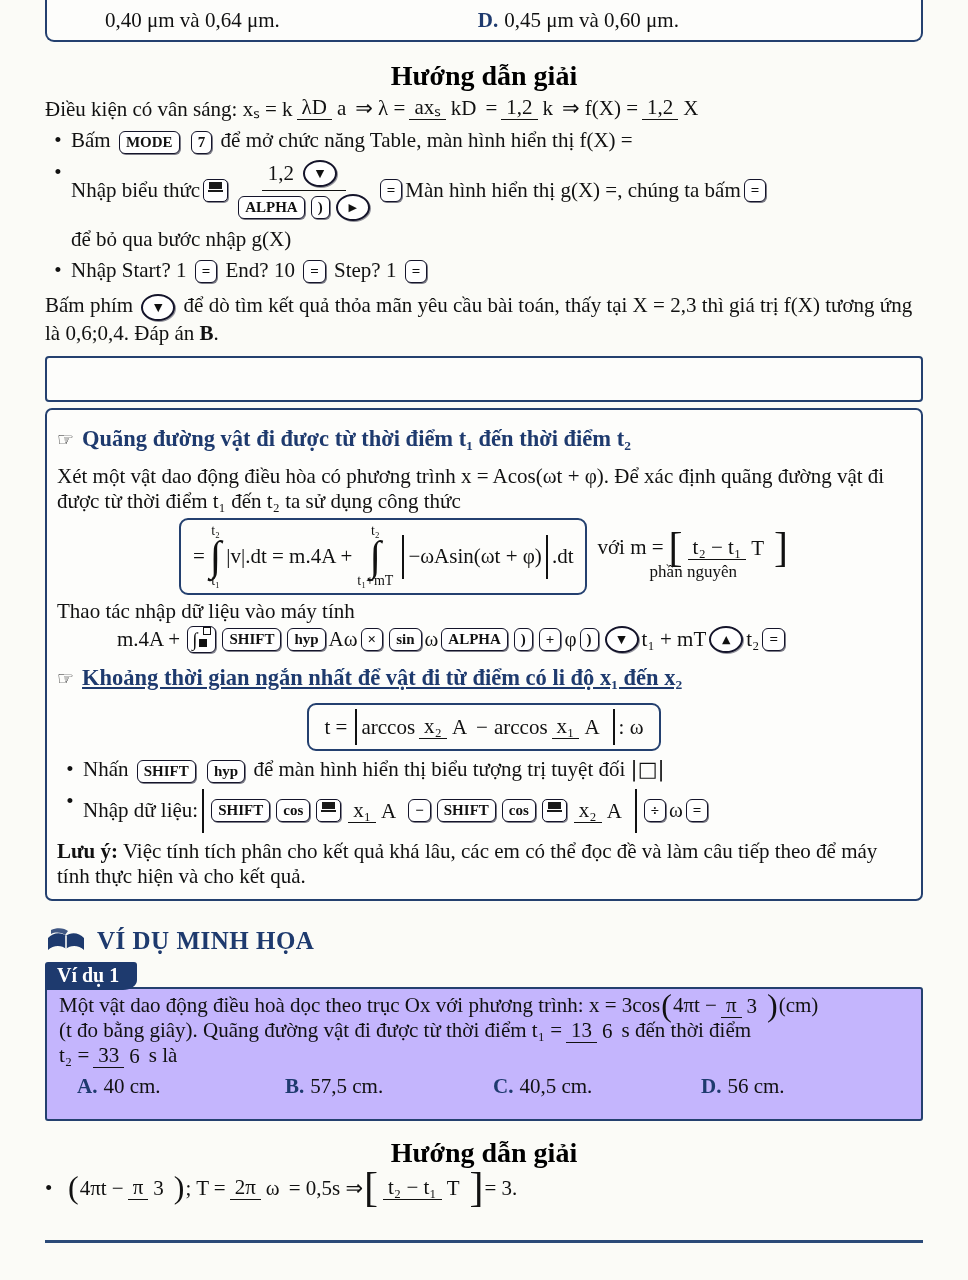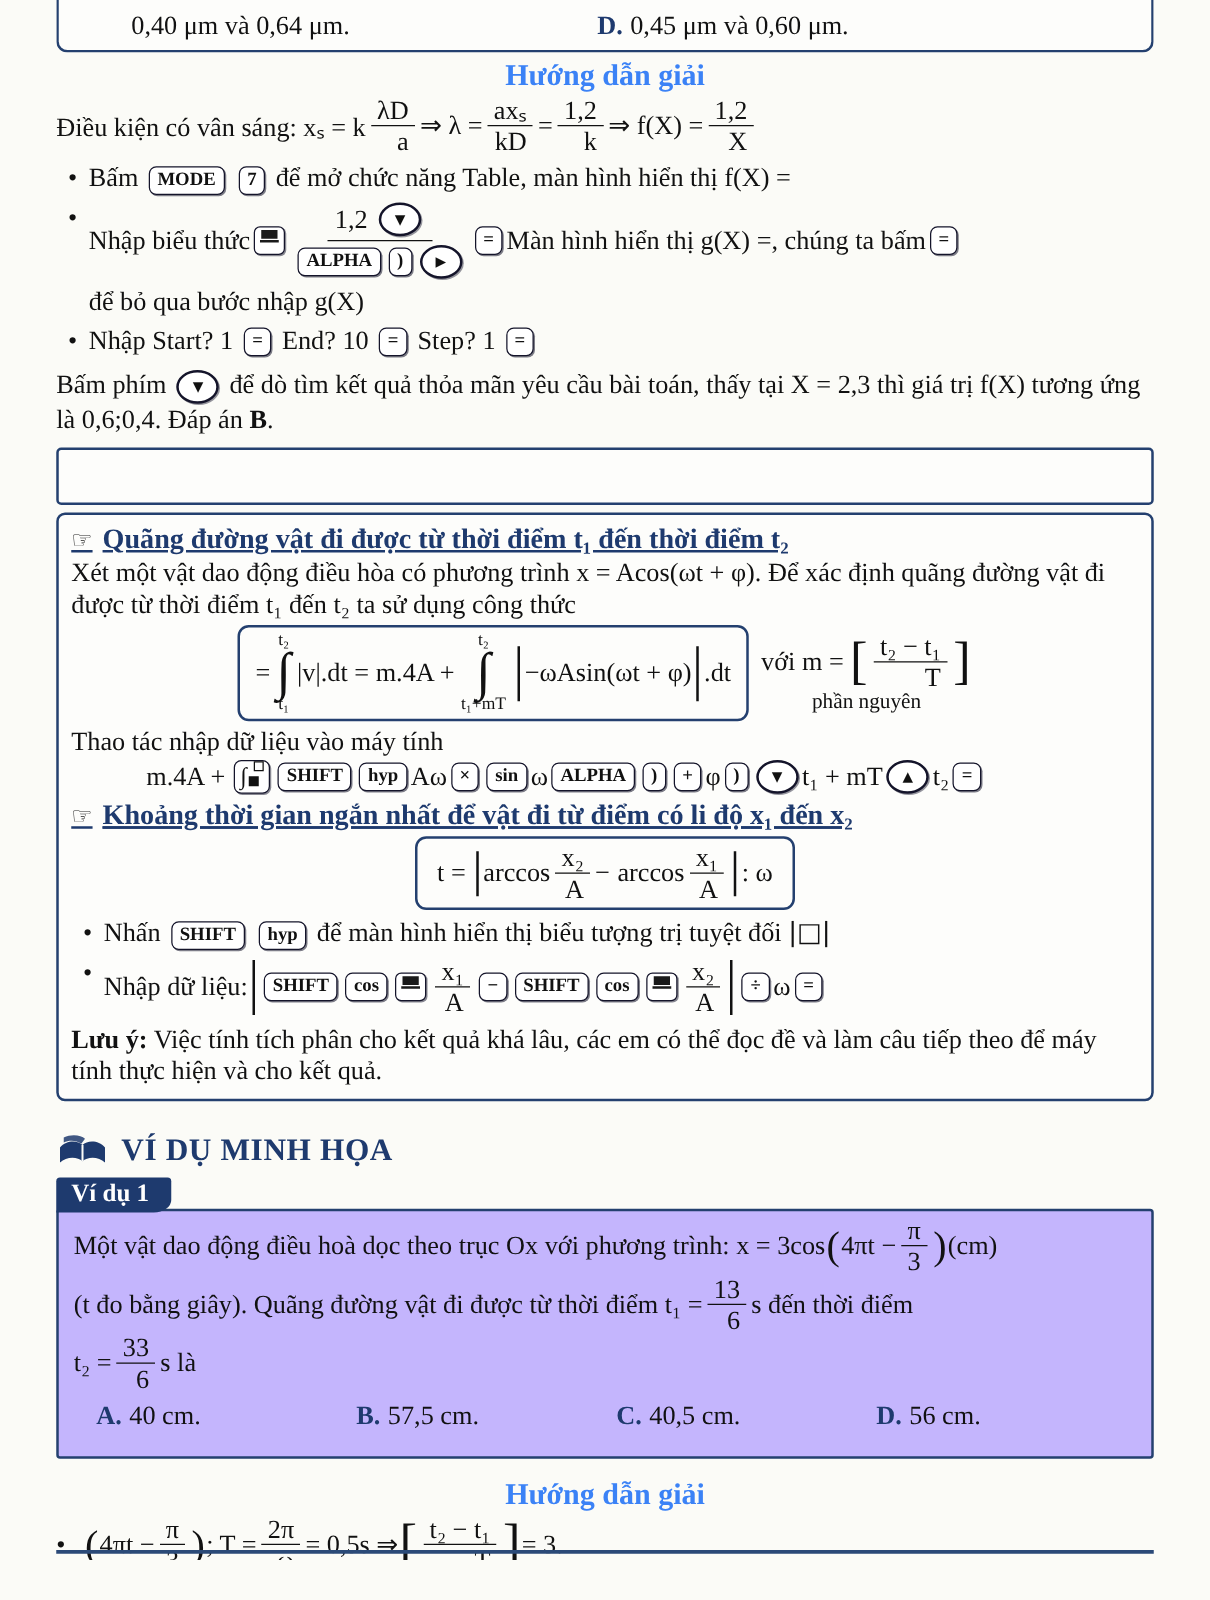--- a/index.html
+++ b/index.html
@@ -6,25 +6,25 @@
   body{width:968px;height:1280px;background:#fbfbf7;font-family:"Liberation Serif",serif;color:#111;font-size:21px;overflow:hidden;}
   .page{position:relative;width:968px;height:1248px;overflow:hidden;}
   .content{padding:0 45px;}
 
   
   .topbox{margin:0 45px;border:2.5px solid #24406f;border-top:none;border-radius:0 0 9px 9px;height:40px;display:flex;align-items:center;background:#fdfdfb;}
   .topbox .optL{margin-left:58px;}
   .topbox .optR{margin-left:198px;}
   .opt-letter{color:#1e3a6e;font-weight:bold;margin-right:6px;}
 
-  h2.center-head{margin:6px 0 2px;text-align:center;font-size:24px;color:#3b82f6;font-weight:bold;}
+  h2.center-head{margin:18px 0 2px;text-align:center;font-size:28px;color:#000000;font-weight:bold;}
 
   
   .mrow{display:flex;align-items:center;flex-wrap:wrap;}
-  .frac{display:inline-flex;flex-direction:column;align-items:flex-end;vertical-align:middle;margin:0 4px;line-height:1.05;}
+  .frac{display:inline-flex;flex-direction:row;align-items:flex-start;vertical-align:middle;margin:0 4px;line-height:1.05;}
   .frac .num{padding:0 5px 1px;border-bottom:1.7px solid #111;}
   .frac .den{padding:1px 5px 0;}
 
   
   .key{display:inline-block;border:1.7px solid #14142a;border-radius:6px;padding:0 6px;font-weight:bold;font-size:15px;line-height:21px;background:#fff;vertical-align:middle;margin:0 3px;box-shadow:1px 1px 0 rgba(20,20,42,.55);}
   .keyc{display:inline-flex;width:30px;height:23px;border:2px solid #14142a;border-radius:50%;align-items:center;justify-content:center;font-size:11px;background:#fff;vertical-align:middle;margin:0 3px;font-family:"DejaVu Sans",sans-serif;box-shadow:1px 1px 0 rgba(20,20,42,.45);}
   .fkey{display:inline-flex;flex-direction:column;align-items:center;border:1.7px solid #14142a;border-radius:5px;padding:2px 4px;gap:0;vertical-align:middle;margin:0 3px;background:#fff;box-shadow:1px 1px 0 rgba(20,20,42,.5);}
   .fkey .ft{width:13px;height:7px;background:#1a1a1a;margin-bottom:1px;}
   .fkey .fb{width:15px;height:1.8px;background:#1a1a1a;}
   .fkey .fe{width:13px;height:7px;}
@@ -38,21 +38,21 @@
   .bullet .dot{width:26px;text-align:center;flex:none;}
   .bullet .bcontent{flex:1;}
 
   .frac-big{display:inline-flex;flex-direction:column;align-items:center;vertical-align:middle;margin:0 4px;}
   .frac-big .num{display:inline-flex;align-items:center;border-bottom:1.8px solid #111;padding:0 6px 3px;}
   .frac-big .den{display:inline-flex;align-items:center;padding-top:3px;}
 
   
   .emptybox{margin:10px 45px 6px;border:2.5px solid #24406f;border-radius:4px;height:42px;background:#fdfdfb;}
   .guidebox{margin:0 45px;border:2.5px solid #24406f;border-radius:7px;padding:4px 10px 8px;background:#fdfdfb;}
-  .pointer-head{font-size:22.5px;font-weight:bold;color:#1e3a6e;margin:2px 0;text-decoration:underline;}
+  .pointer-head{font-size:22.5px;font-weight:bold;color:#1e3a6e;margin:12px 0;}
   .pointer-head .hand{font-family:"DejaVu Sans",sans-serif;color:#222;font-size:19px;font-weight:normal;margin-right:8px;}
   .underlined{text-decoration:underline;}
 
   .formula-row{display:flex;align-items:center;justify-content:center;margin:4px 0;}
   .formula-box{display:inline-flex;align-items:center;border:2.5px solid #24406f;border-radius:9px;padding:4px 12px;background:#fdfdfb;}
   .integral{display:inline-flex;flex-direction:column;align-items:center;margin:0 5px;line-height:1;}
   .integral .lim{font-size:14px;line-height:1.05;}
   .integral .isign{font-size:42px;line-height:.85;font-weight:normal;}
   .m-group{display:inline-flex;flex-direction:column;align-items:center;margin-left:10px;}
   .m-row{display:inline-flex;align-items:center;}

